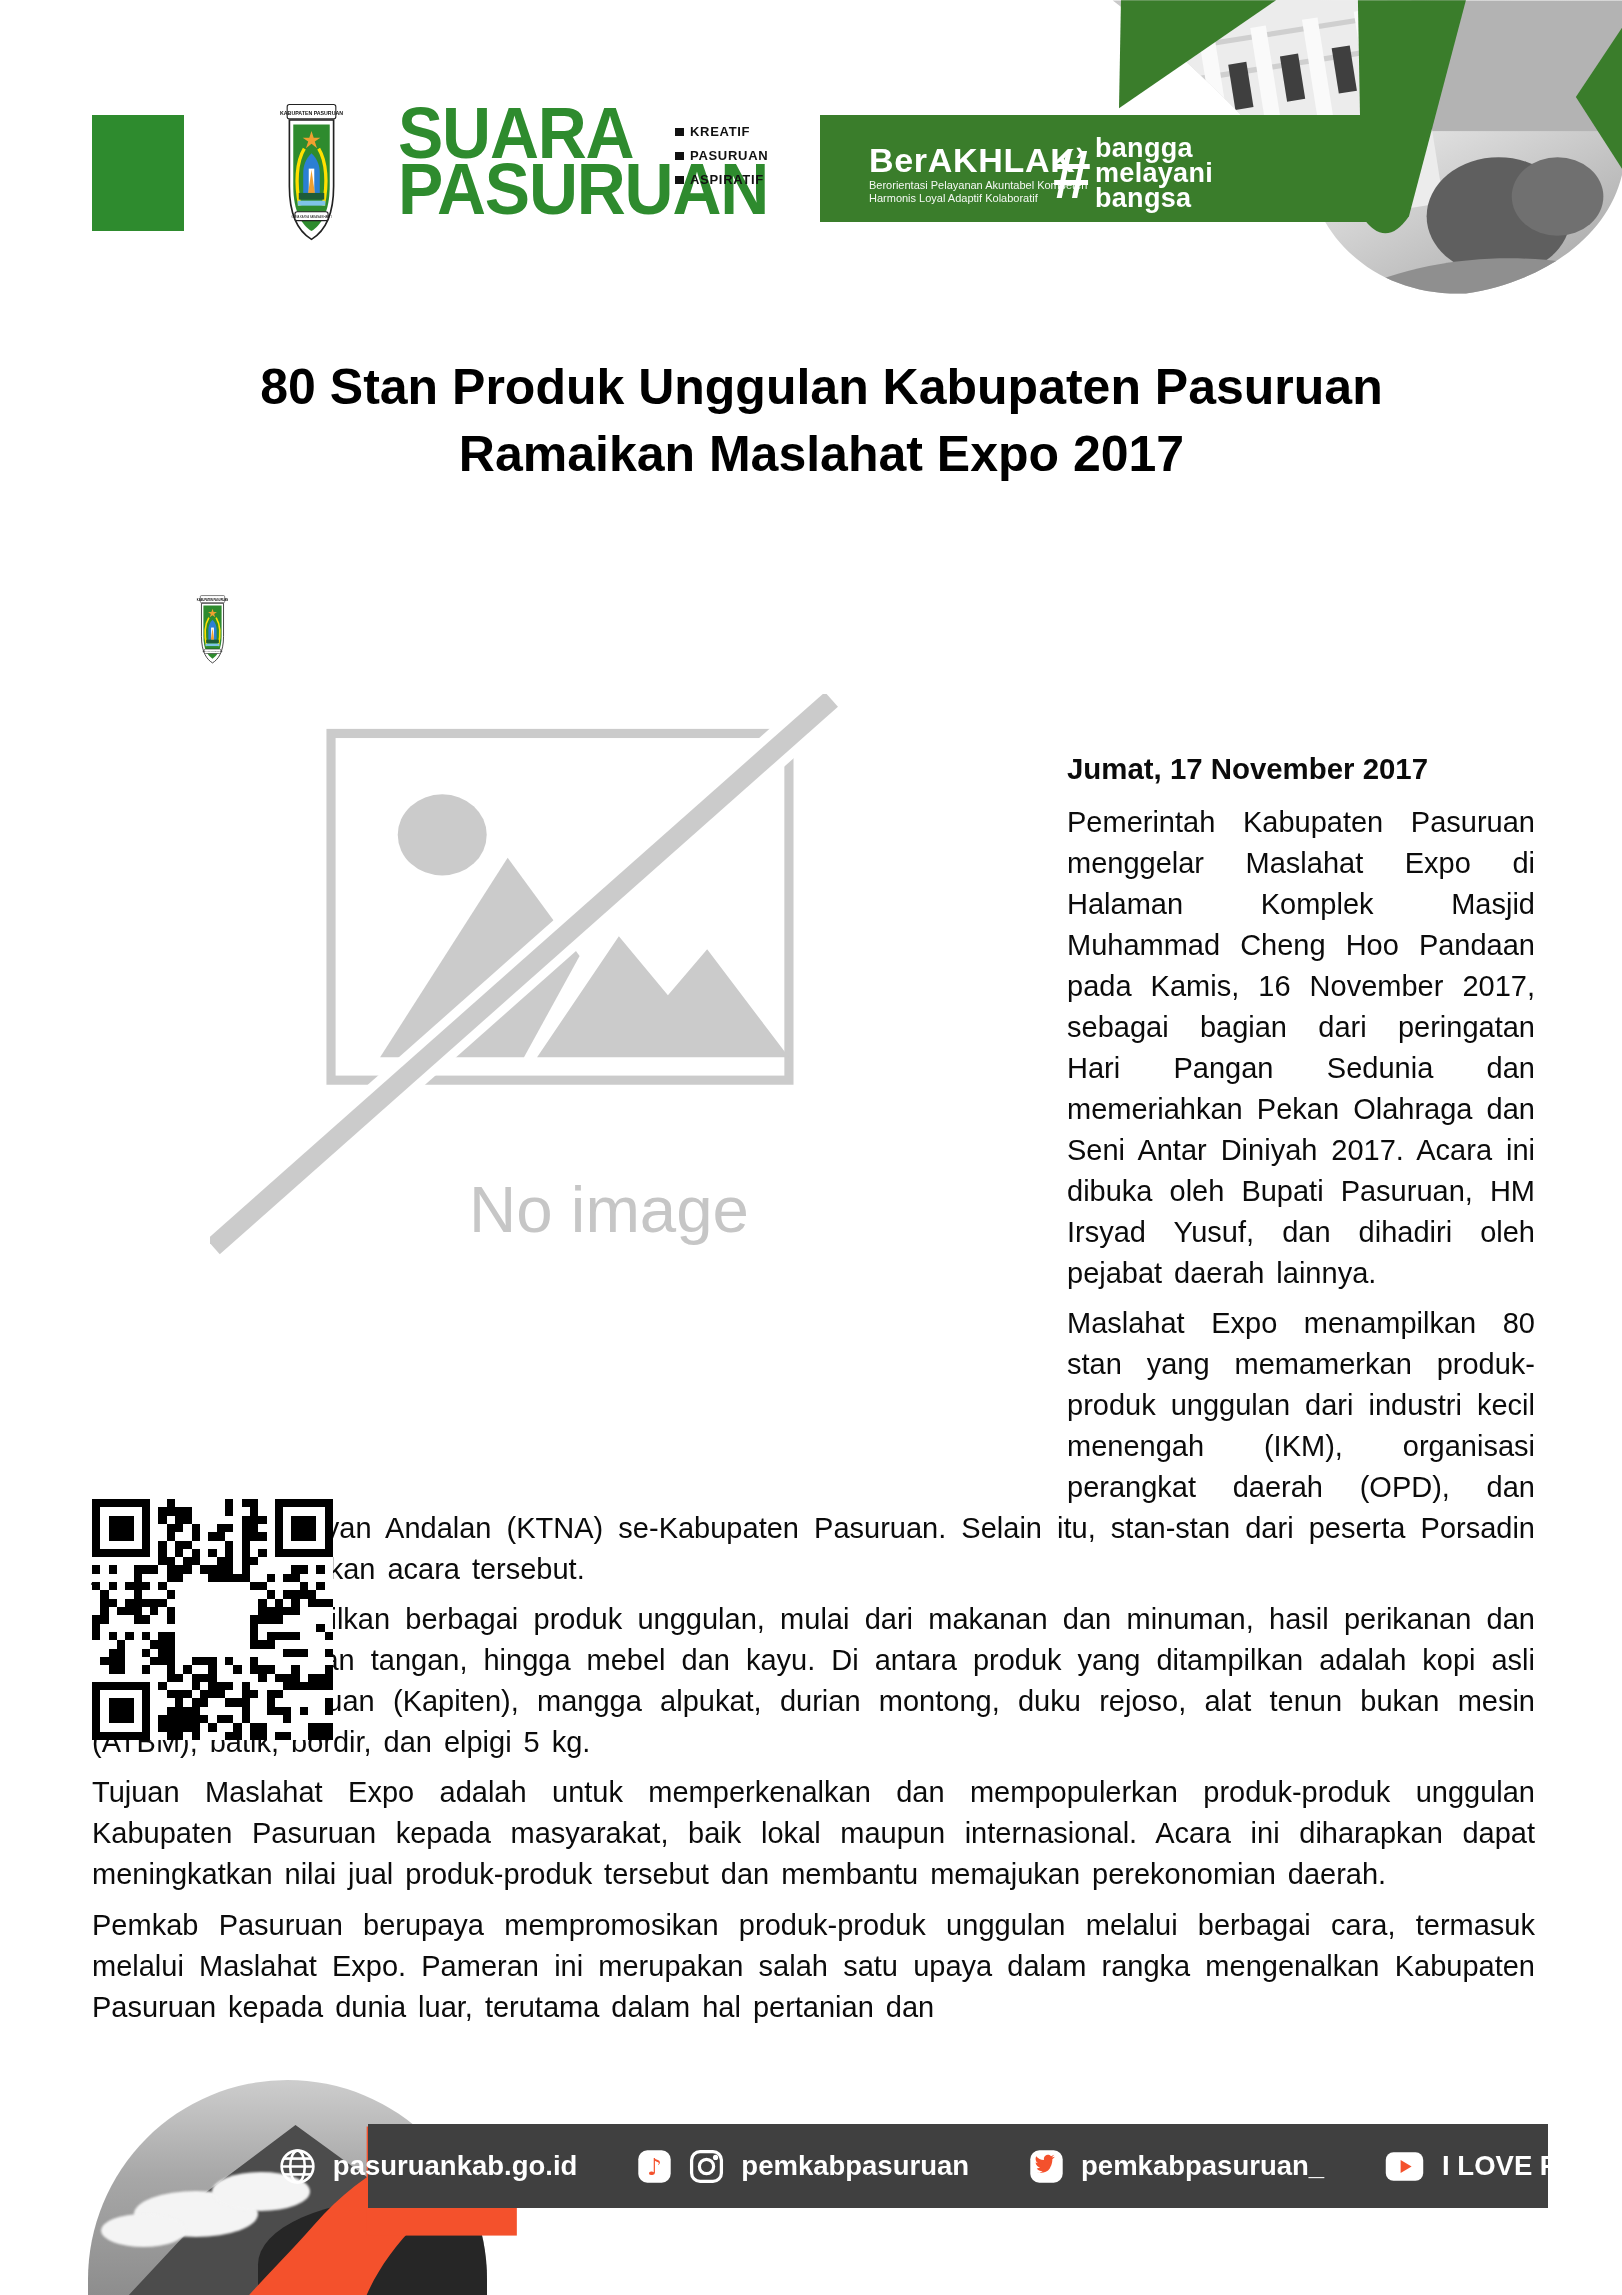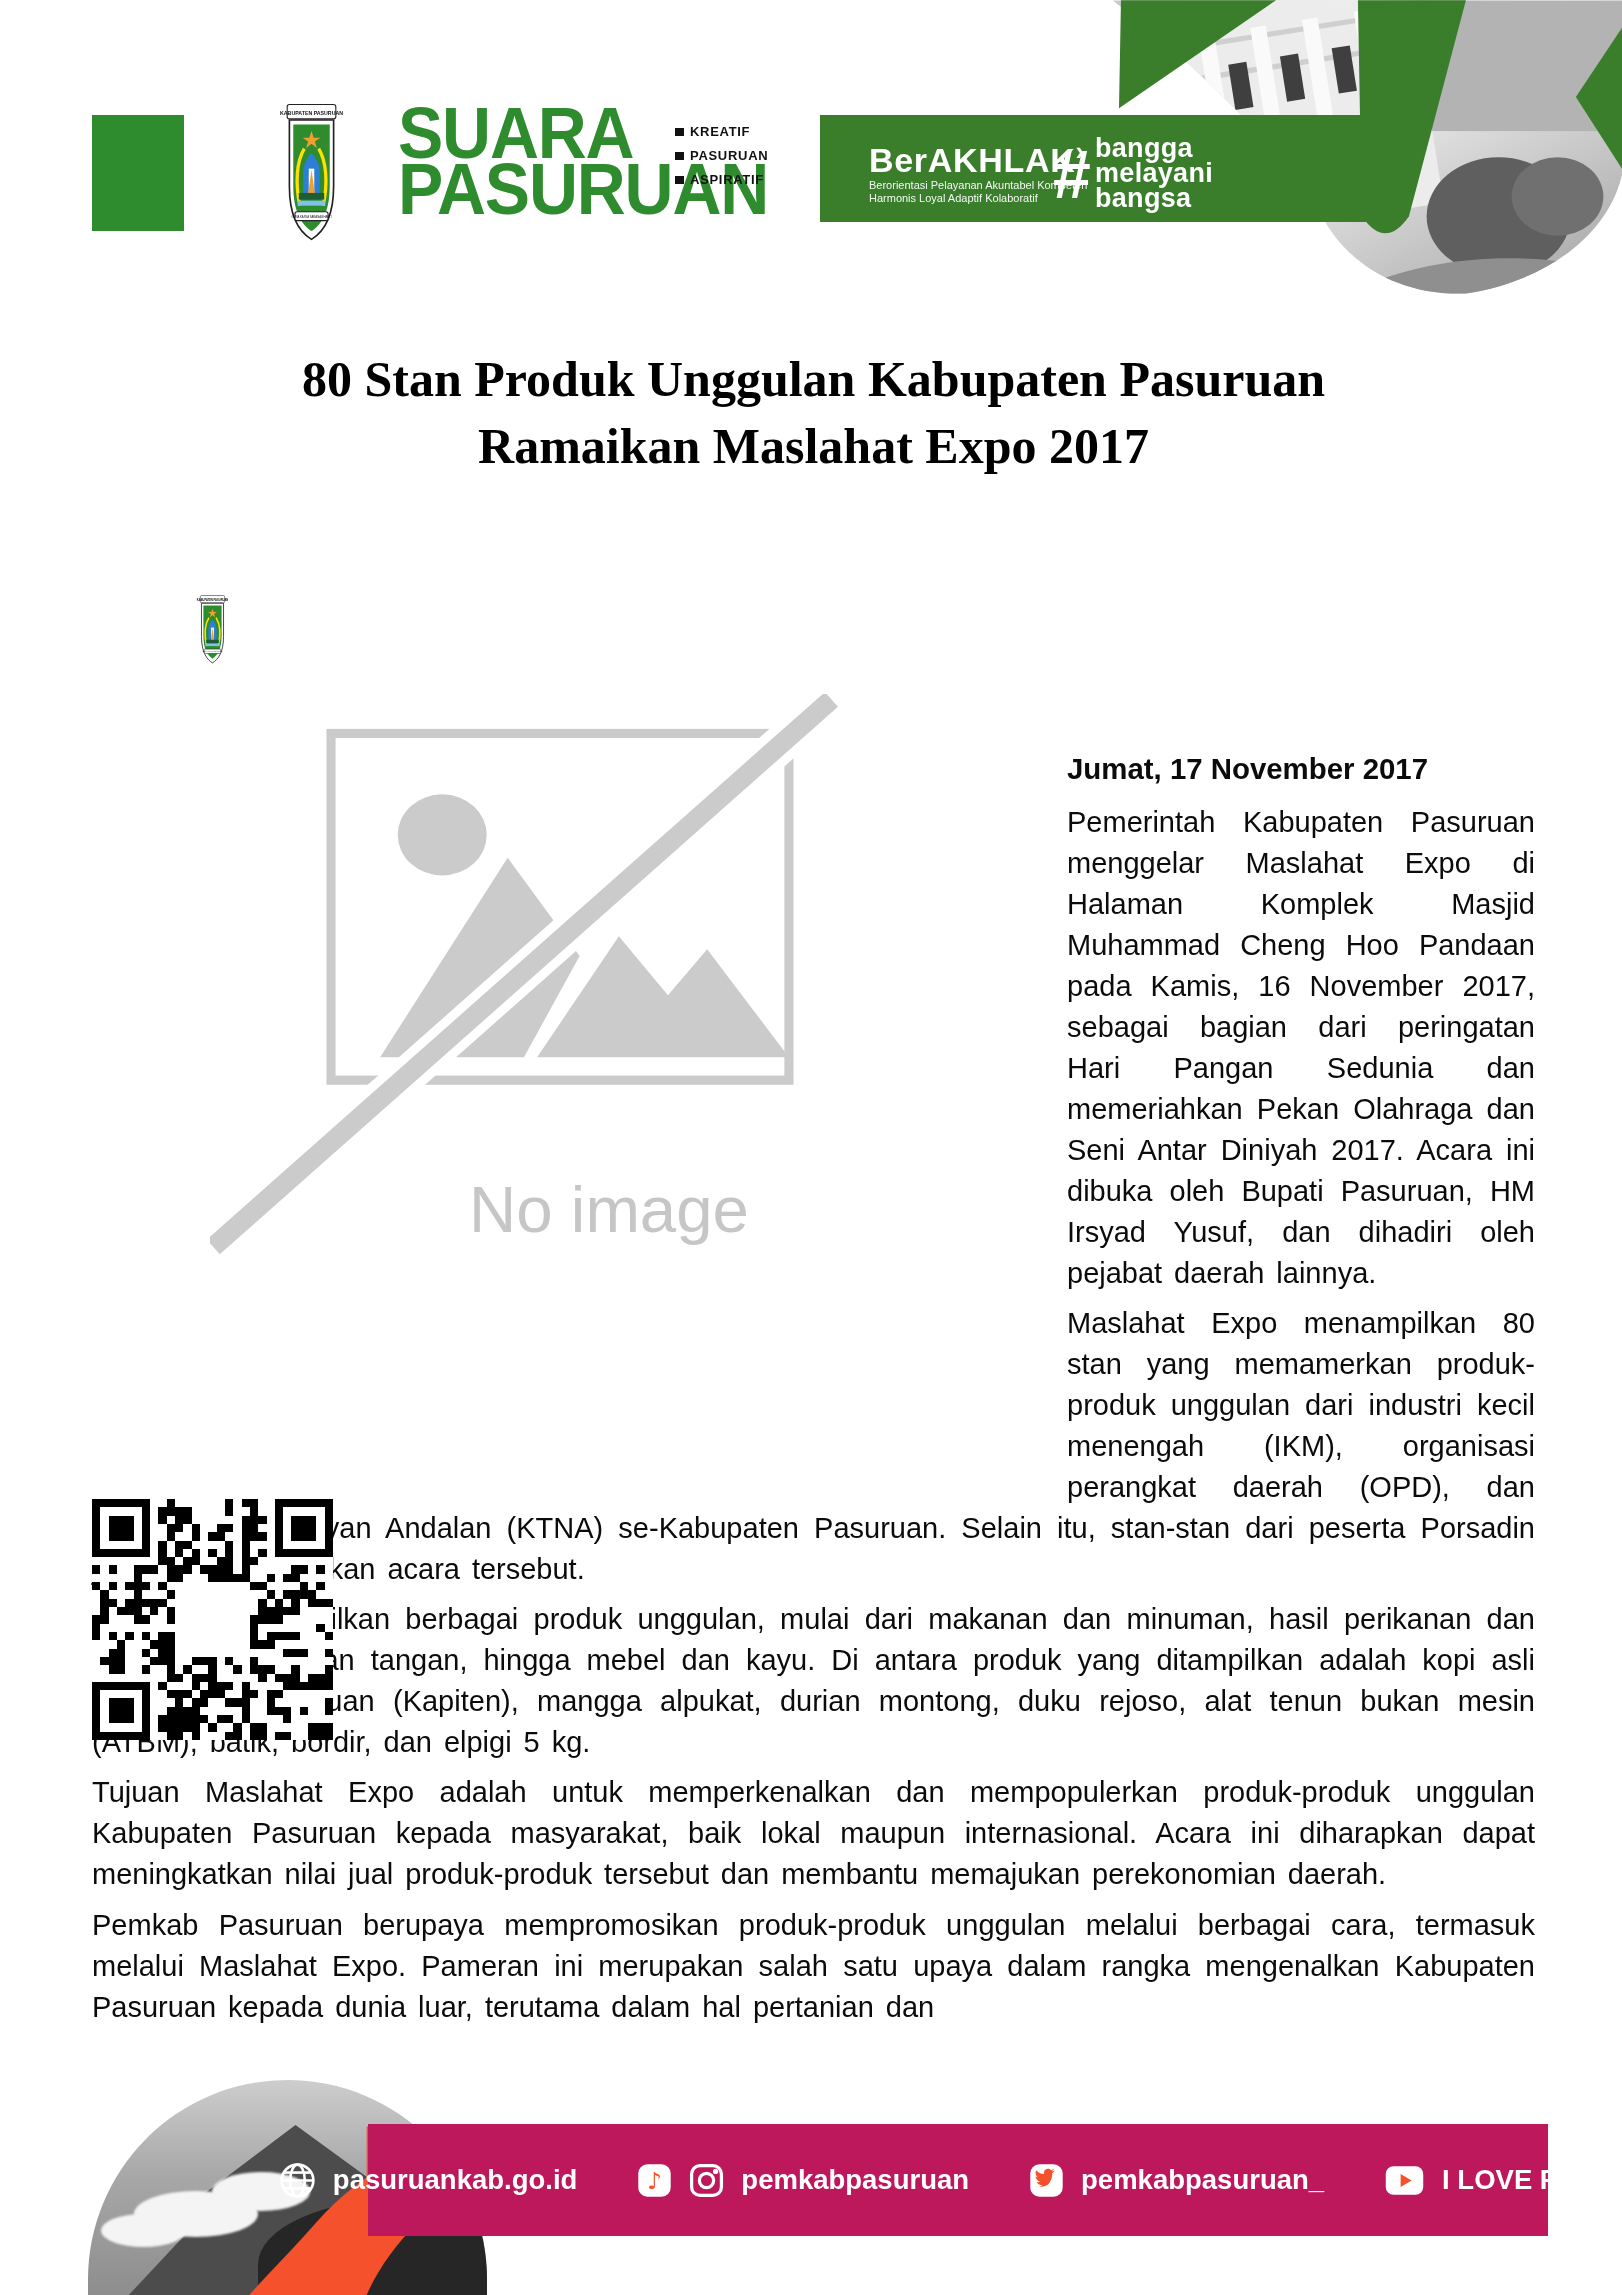--- a/index.html
+++ b/index.html
@@ -55,21 +55,21 @@
             border-radius:200px 200px 0 0;overflow:hidden;z-index:4;
             background:linear-gradient(#cdcdcd,#a7a7a7 45%,#8d8d8d);}
   .volcano{position:absolute;left:0;top:26px;width:100%;height:190px;background:#4c4c4c;
            clip-path:polygon(52% 10%,86% 62%,70% 58%,90% 100%,10% 100%,30% 55%,14% 70%);}
   .cloud{position:absolute;background:#f4f4f4;border-radius:50%;filter:blur(1.3px);}
   .c1{left:46px;top:111px;width:124px;height:46px;}
   .c2{left:124px;top:92px;width:98px;height:39px;}
   .c3{left:13px;top:134px;width:85px;height:33px;}
   .ridge{position:absolute;right:-19.6px;bottom:-13px;width:249px;height:111px;background:#262626;border-radius:60% 40% 0 0;}
   .swoosh{position:absolute;left:151px;top:2120px;width:366px;height:175px;z-index:5;}
-  .footer-bar{position:absolute;left:368px;top:2124px;width:1180px;height:112px;background:#be185d;z-index:6;
+  .footer-bar{position:absolute;left:368px;top:2124px;width:1180px;height:84px;background:#404040;z-index:6;
               display:flex;align-items:center;justify-content:center;}
   .frow{display:flex;align-items:center;gap:17px;color:#fff;font-weight:bold;font-size:27.5px;white-space:nowrap;}
   .frow .gap{width:26px;}
   .ficon{display:block;}
 
   .hidden-defs{position:absolute;width:0;height:0;overflow:hidden;}
 </style>
 </head>
 <body>
 
@@ -169,21 +169,21 @@
   </div>
   <div class="hashtag">
     <div class="hash">#</div>
     <div class="words">
       <div>bangga</div>
       <div>melayani</div>
       <div>bangsa</div>
     </div>
   </div>
 
-  <h1 class="title" style="margin:0;font-family:Liberation Serif, serif;">
+  <h1 class="title" style="margin:8px;">
     <div>80 Stan Produk Unggulan Kabupaten Pasuruan</div>
     <div>Ramaikan Maslahat Expo 2017</div>
   </h1>
 
   <div class="article-body">
     <div class="img-float">
       <svg class="noimg" viewBox="0 0 960 860" style="font-size:44px">
         <rect class="ph" x="185" y="60" width="700" height="530"></rect>
         <ellipse class="phf" cx="355" cy="215" rx="68" ry="62"></ellipse>
         <polygon class="phf" points="260,555 455,250 565,400 480,555"></polygon>

